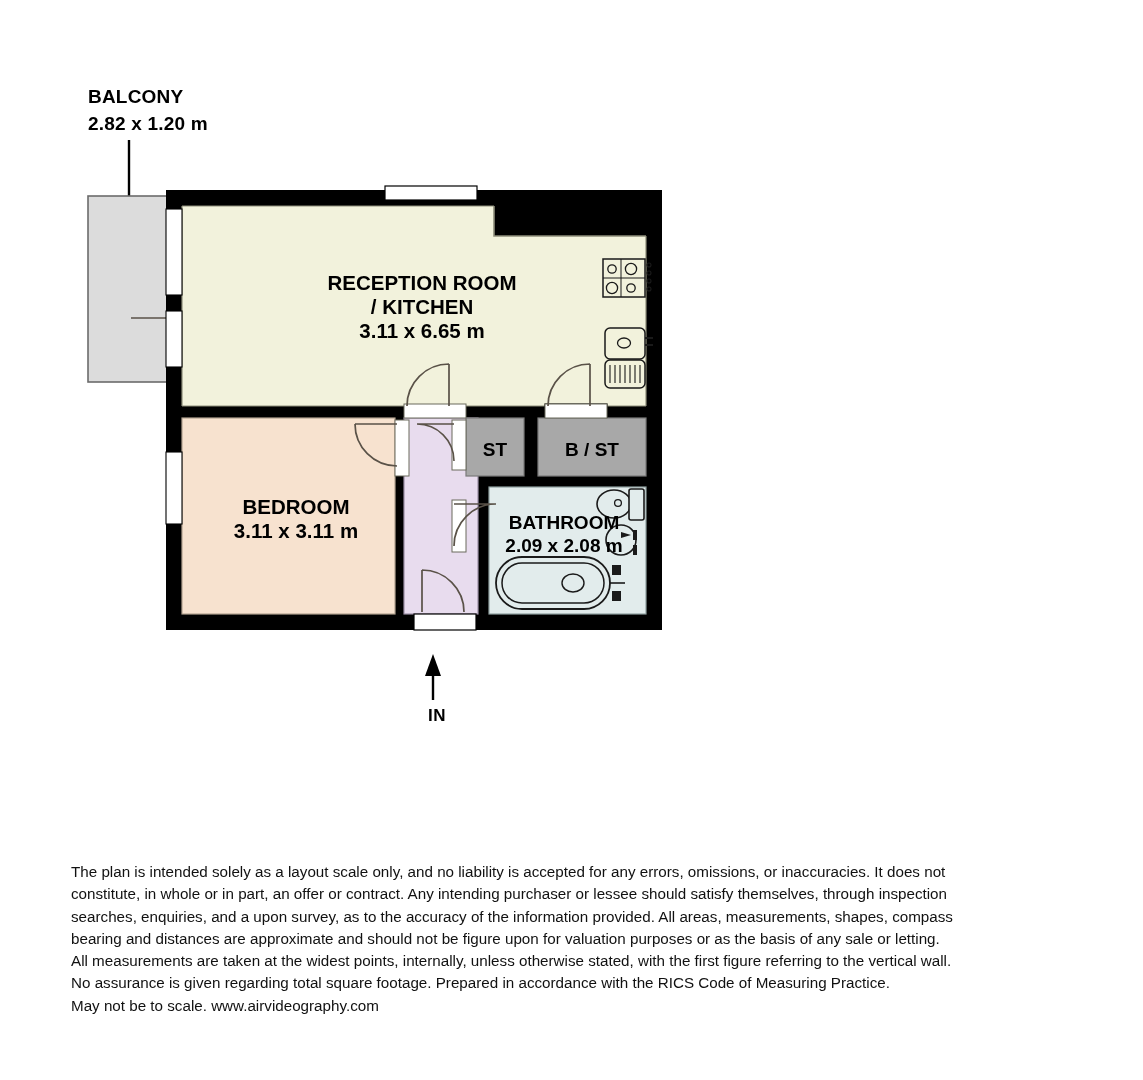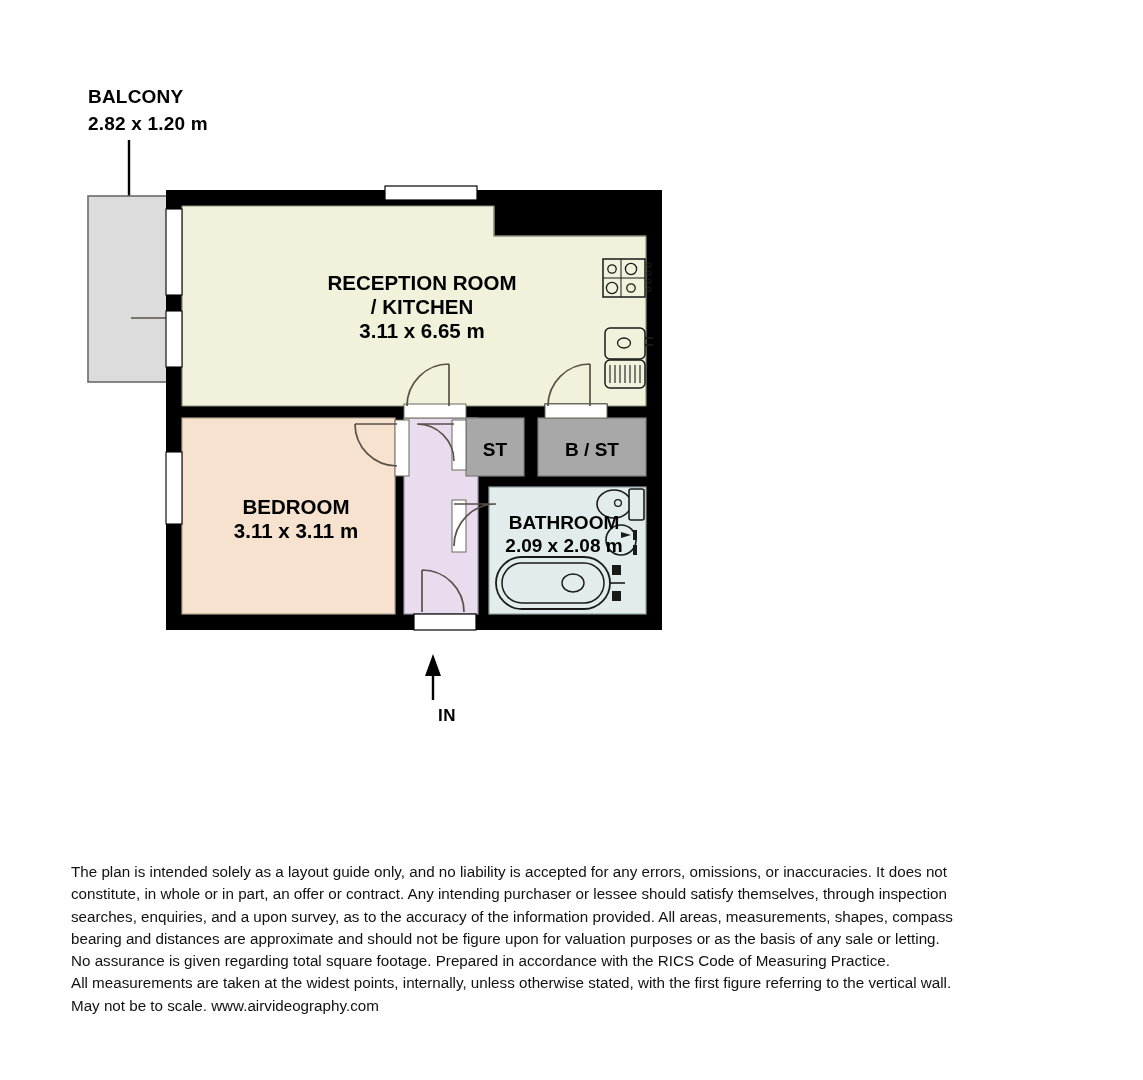--- a/index.html
+++ b/index.html
@@ -14,21 +14,21 @@
   .stage{position:absolute;left:0;top:0;width:1143px;height:968px;}
 
   
   .balcony-label{
     position:absolute;left:88px;top:84px;
     font-size:19px;font-weight:bold;line-height:1.42;
     letter-spacing:.2px;white-space:nowrap;
   }
 
   .in-label{
-    position:absolute;left:438px;top:706px;
+    position:absolute;left:428px;top:706px;
     font-size:17px;font-weight:bold;letter-spacing:.5px;
   }
 
   
   .plan-title{
     position:absolute;left:84px;top:803px;
     font-size:27px;font-weight:bold;letter-spacing:.1px;
     white-space:nowrap;
   }
   .disclaimer{
@@ -230,22 +230,22 @@
     <g>
       <line x1="433" y1="700" x2="433" y2="665" stroke="#000" stroke-width="2.4"></line>
       <polygon points="433,654 425,676 441,676" fill="#000"></polygon>
     </g>
   </svg>
 
   <div class="in-label">IN</div>
 
 
   <div class="disclaimer">
-    <div>The plan is intended solely as a layout guide only, and no liability is accepted for any errors, omissions, or inaccuracies. It does not</div>
+    <div>The plan is intended solely as a layout scale only, and no liability is accepted for any errors, omissions, or inaccuracies. It does not</div>
     <div>constitute, in whole or in part, an offer or contract. Any intending purchaser or lessee should satisfy themselves, through inspection</div>
     <div>searches, enquiries, and a upon survey, as to the accuracy of the information provided. All areas, measurements, shapes, compass</div>
     <div>bearing and distances are approximate and should not be figure upon for valuation purposes or as the basis of any sale or letting.</div>
+    <div>All measurements are taken at the widest points, internally, unless otherwise stated, with the first figure referring to the vertical wall.</div>
     <div>No assurance is given regarding total square footage. Prepared in accordance with the RICS Code of Measuring Practice.</div>
-    <div>All measurements are taken at the widest points, internally, unless otherwise stated, with the first figure referring to the vertical wall.</div>
     <div>May not be to scale. www.airvideography.com</div>
   </div>
 
 </div>
 
 </body></html>

